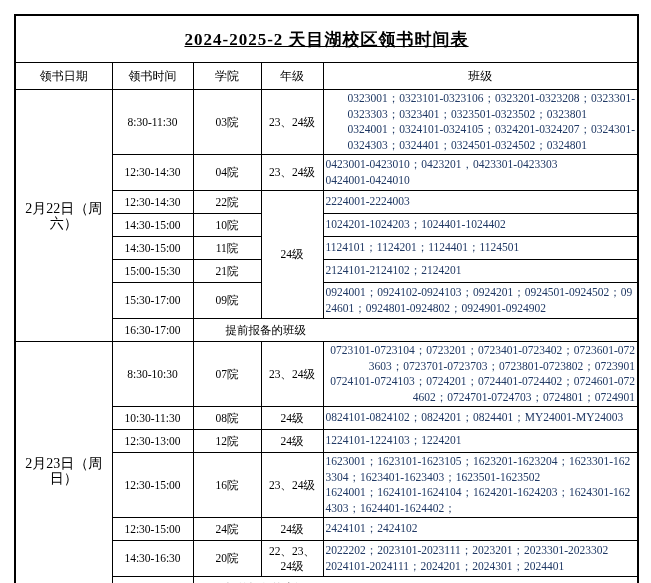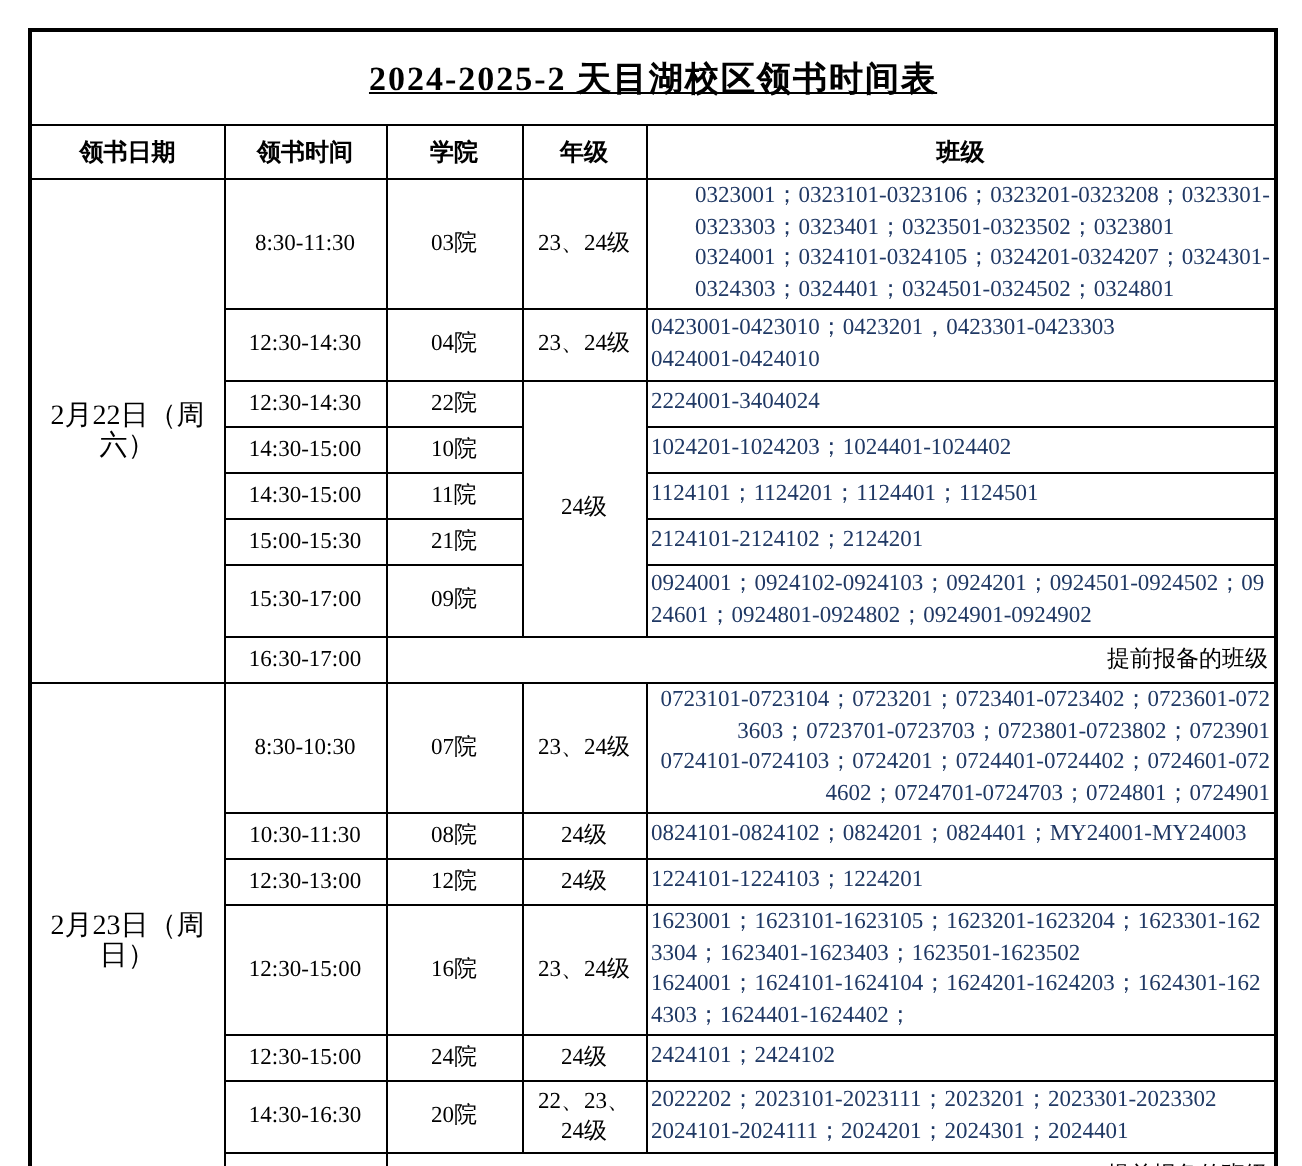--- a/index.html
+++ b/index.html
@@ -22,37 +22,37 @@
     overflow:hidden;
   }
   tr.title-row td{
     font-size:17px;
     font-weight:bold;
     height:44px;
     letter-spacing:1px;
     text-decoration:underline;
   }
   tr.header-row td{
-    font-weight:bold;
+    font-weight:normal;
     font-size:12px;
     height:24px;
     margin-left:16px;
   }
   td.classes{
     text-align:left;
     white-space:pre-line;
     word-break:break-all;
     padding:1px 2px;
     line-height:15.5px;
   }
   td.date-cell{font-size:14px;}
   tr.h1 td{height:20px;}
   tr.h2 td{height:33px;}
   tr.h4 td{height:61px;}
-  td.note-cell{text-align:right;padding-left:32px;}
+  td.note-cell{text-align:left;padding-left:32px;}
 </style>
 </head>
 <body>
 
 <div class="wrap">
   <table class="schedule">
     <colgroup>
       <col style="width:97px">
       <col style="width:81px">
       <col style="width:68px">
@@ -85,21 +85,21 @@
       <td>12:30-14:30</td>
       <td>04院</td>
       <td>23、24级</td>
       <td class="classes" style="color: rgb(31, 56, 100);">0423001-0423010；0423201，0423301-0423303
 0424001-0424010</td>
     </tr>
     <tr class="h1">
       <td>12:30-14:30</td>
       <td>22院</td>
       <td rowspan="5">24级</td>
-      <td class="classes" style="color: rgb(31, 56, 100);">2224001-3404024</td>
+      <td class="classes" style="color: rgb(31, 56, 100);">2224001-2224003</td>
     </tr>
     <tr class="h1">
       <td>14:30-15:00</td>
       <td>10院</td>
       <td class="classes" style="color: rgb(31, 56, 100);">1024201-1024203；1024401-1024402</td>
     </tr>
     <tr class="h1">
       <td>14:30-15:00</td>
       <td>11院</td>
       <td class="classes" style="color: rgb(31, 56, 100);">1124101；1124201；1124401；1124501</td>

